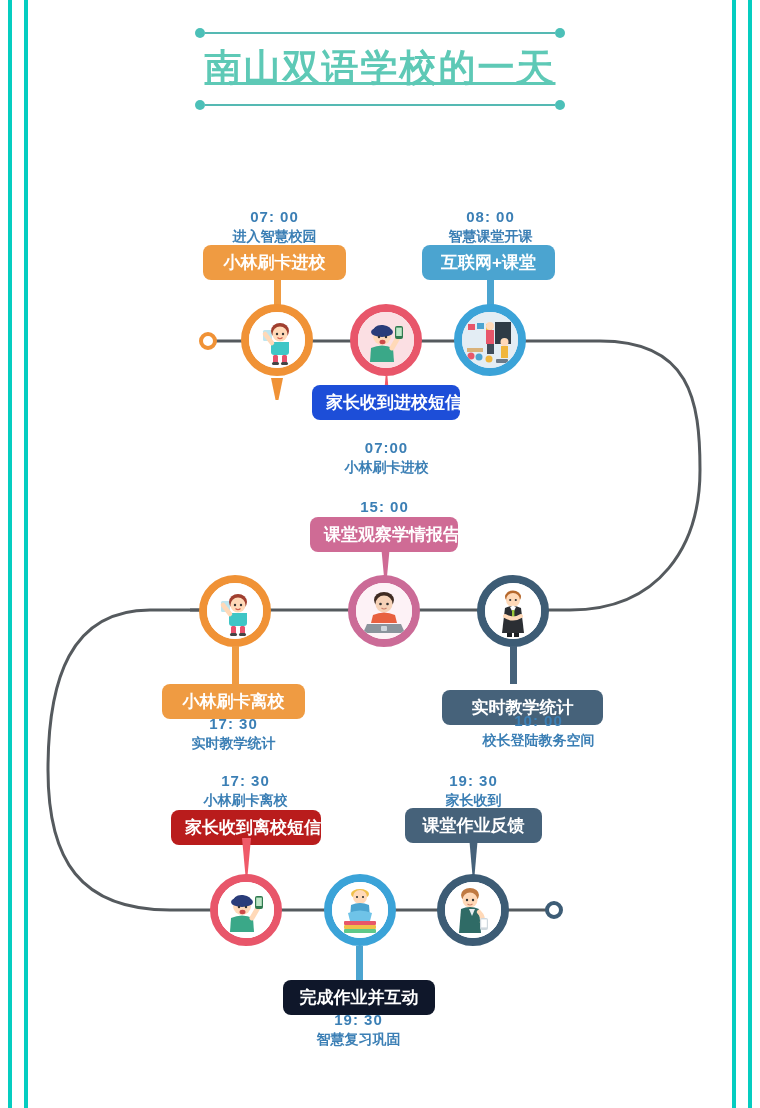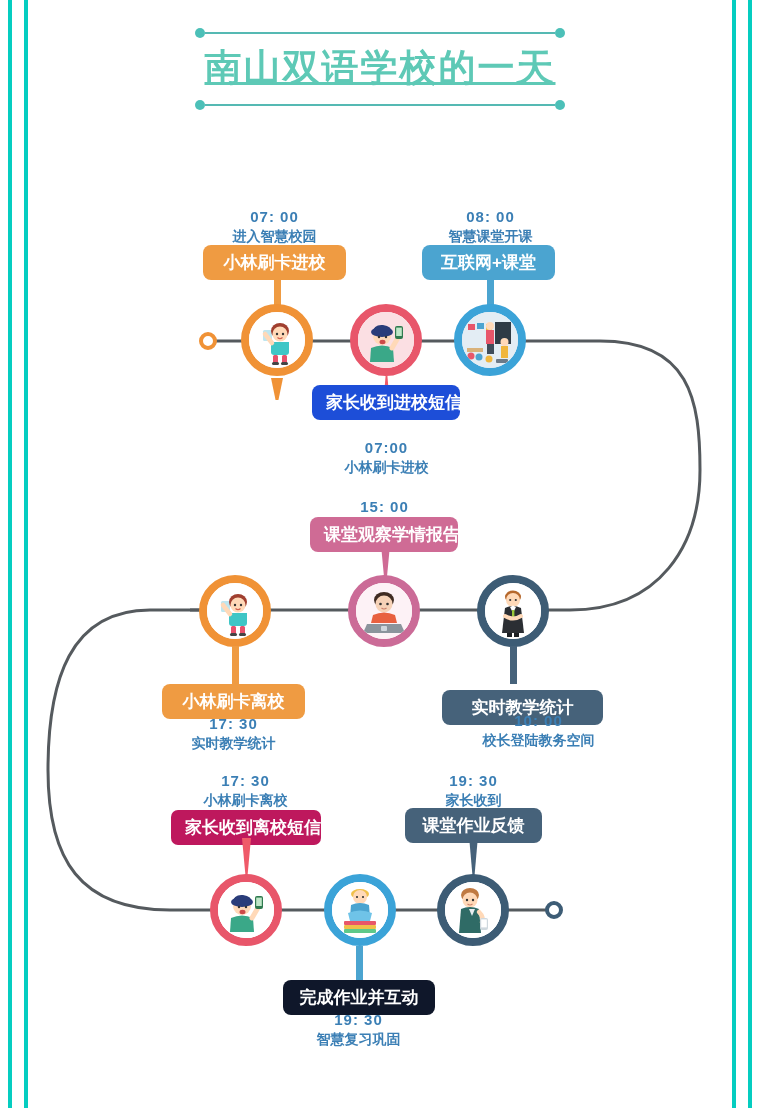--- a/index.html
+++ b/index.html
@@ -236,21 +236,21 @@
 <div class="badge" style="left:442px;top:690px;width:161px;background:#46627a;">实时教学统计</div>
 <div class="cap" style="left:457px;top:711px;width:163px;">
   <div class="t">10: 00</div>
   <div>校长登陆教务空间</div>
 </div>
 
 <div class="cap" style="left:164px;top:771px;width:163px;">
   <div class="t">17: 30</div>
   <div>小林刷卡离校</div>
 </div>
-<div class="badge" style="left:171px;top:810px;width:150px;background:#be185d;border-radius:7px;">家长收到离校短信</div>
+<div class="badge" style="left:171px;top:810px;width:150px;background:#b91c1c;">家长收到离校短信</div>
 <div class="stem" style="left:242px;top:838px;height:37px;background:#ef5a69;clip-path:polygon(0 0,100% 0,62% 100%,38% 100%);width:9px;"></div>
 <div class="node" style="left:210px;top:874px;border:8px solid #e8566a;background:#fff;">
   <div class="inner" style="background:#fff;">
     <svg viewBox="0 0 56 56" width="56" height="56">
       <circle cx="28" cy="28" r="28" fill="#fff"></circle>
       <circle cx="24" cy="24" r="9" fill="#ffd9b8"></circle>
       <path d="M14 21 q2-9 11-8 q9 1 9 8 l-1 2 q-2-5 -9-5 q-7 0-9 5z" fill="#2a3d7a"></path>
       <ellipse cx="24" cy="20" rx="11" ry="5" fill="#2a3d7a"></ellipse>
       <circle cx="21" cy="25" r="1.2" fill="#333"></circle>
         <circle cx="28" cy="25" r="1.2" fill="#333"></circle>

